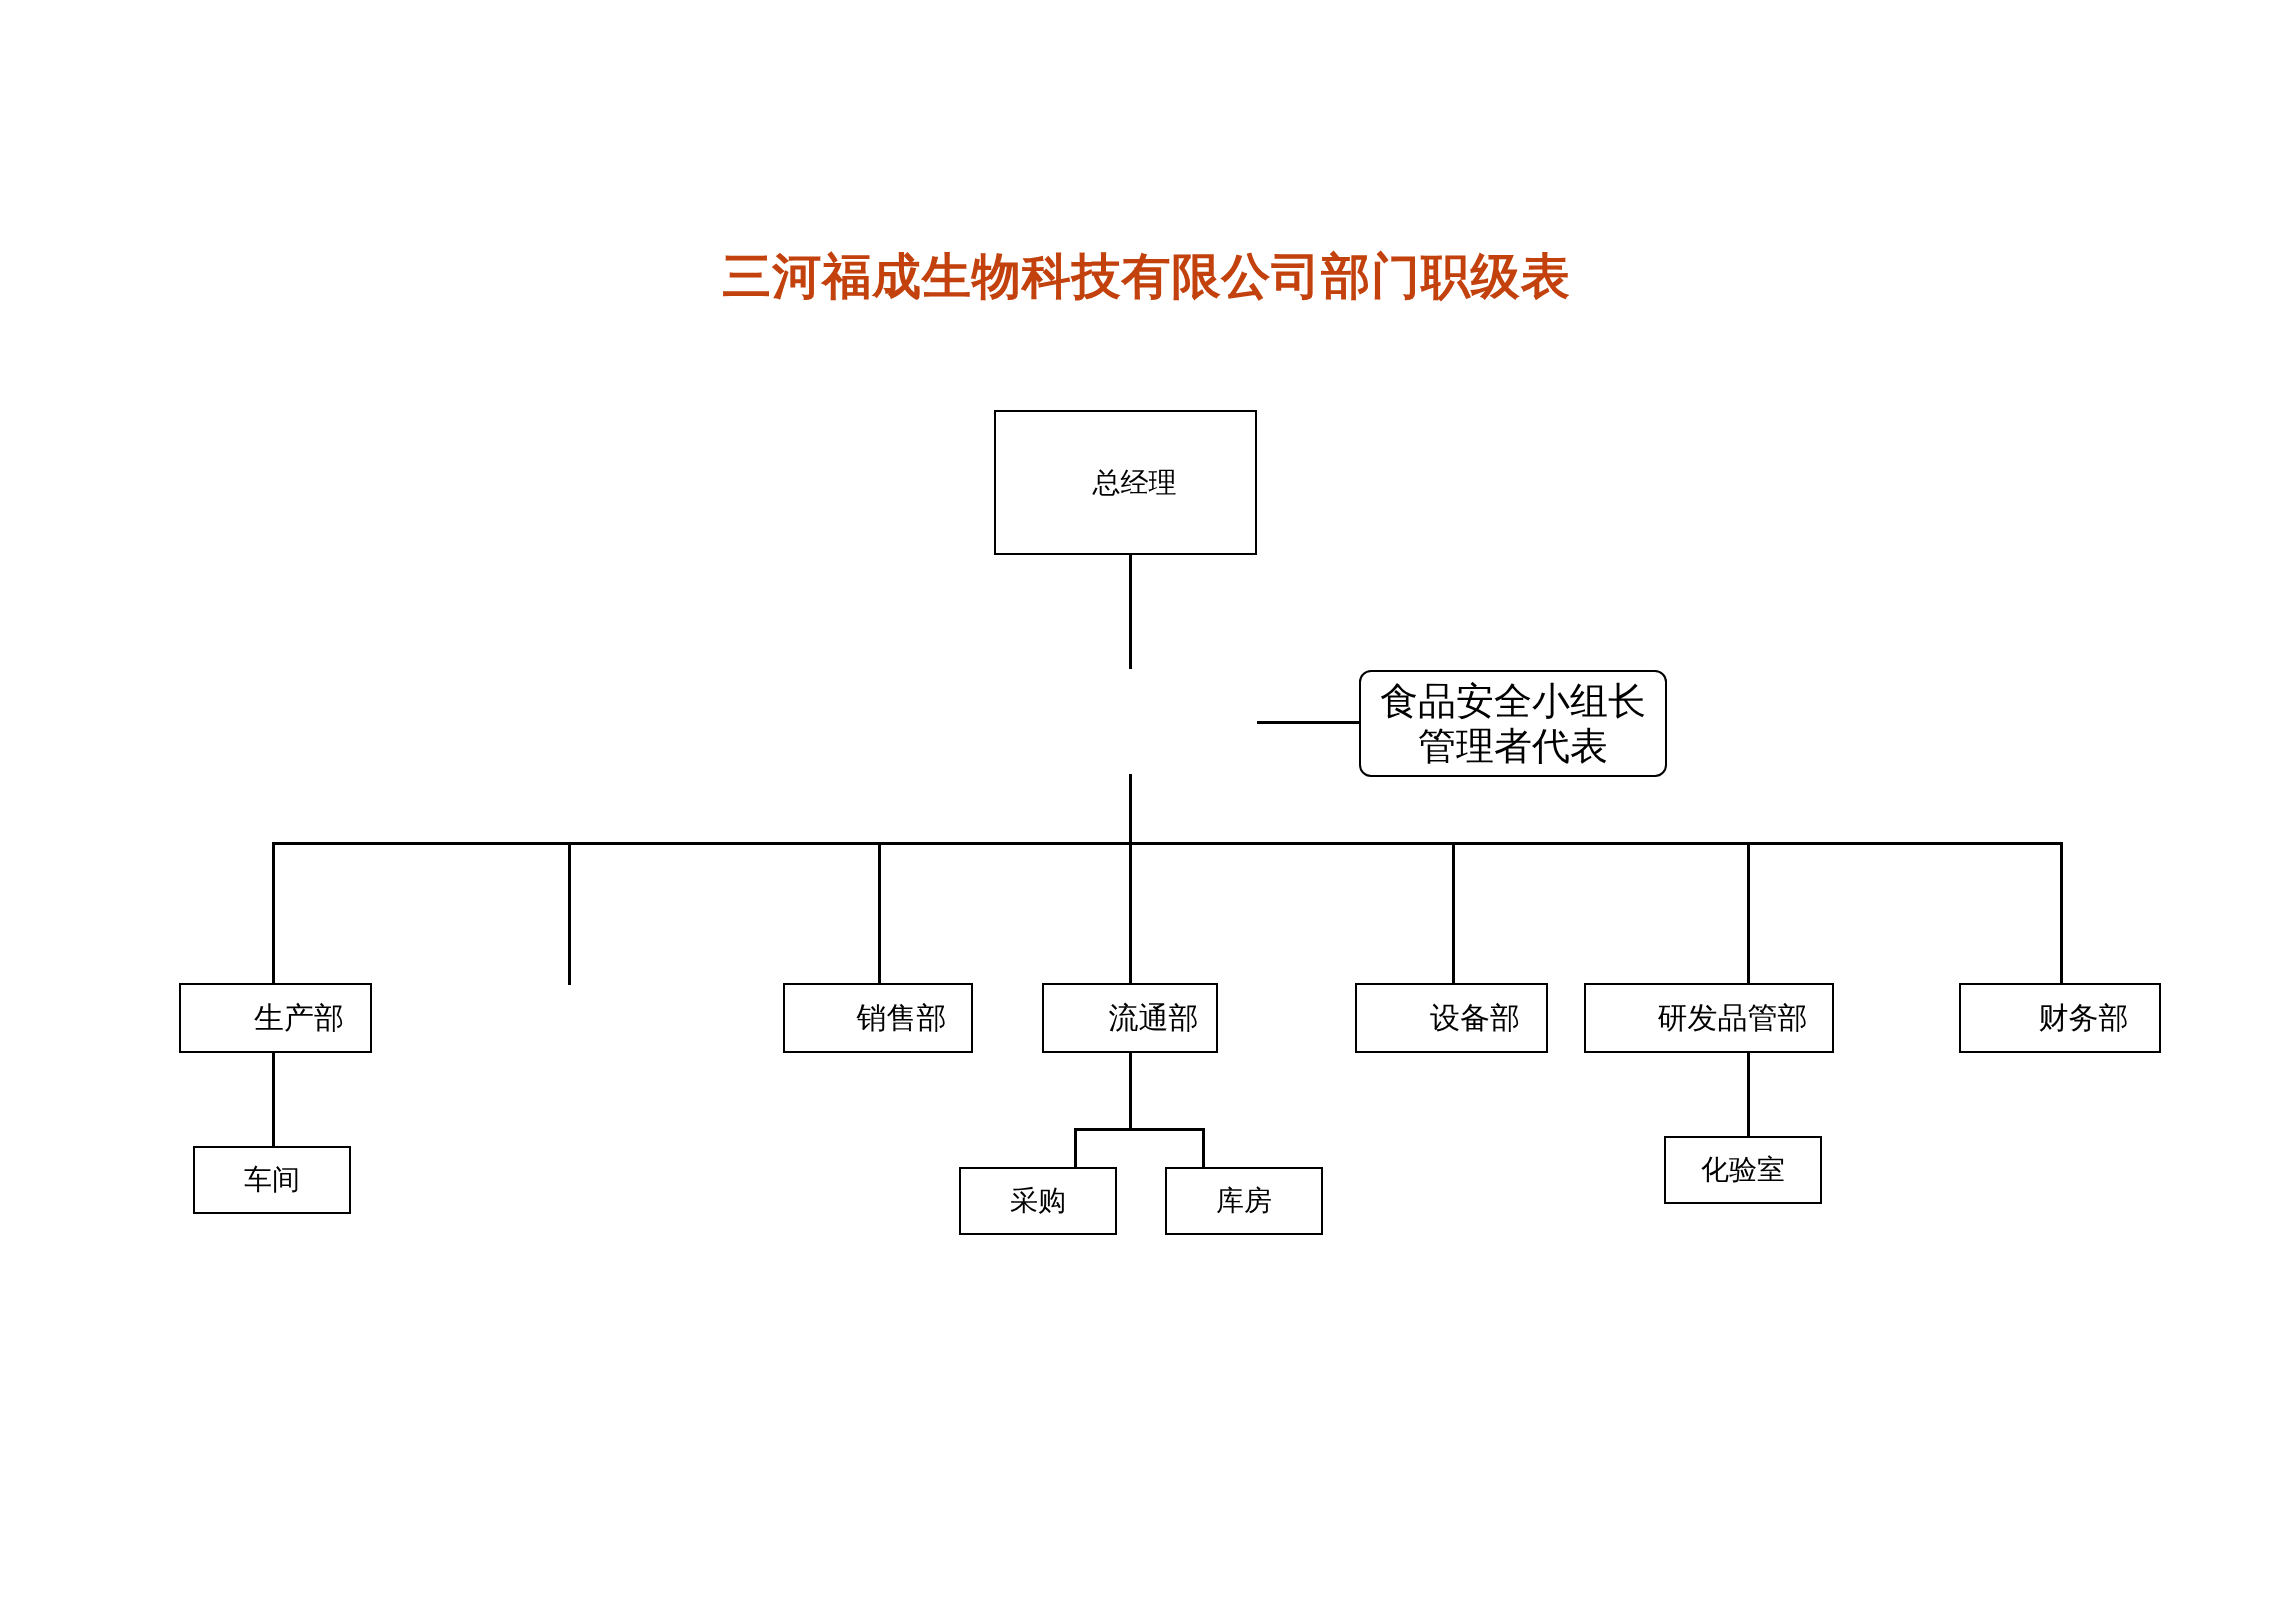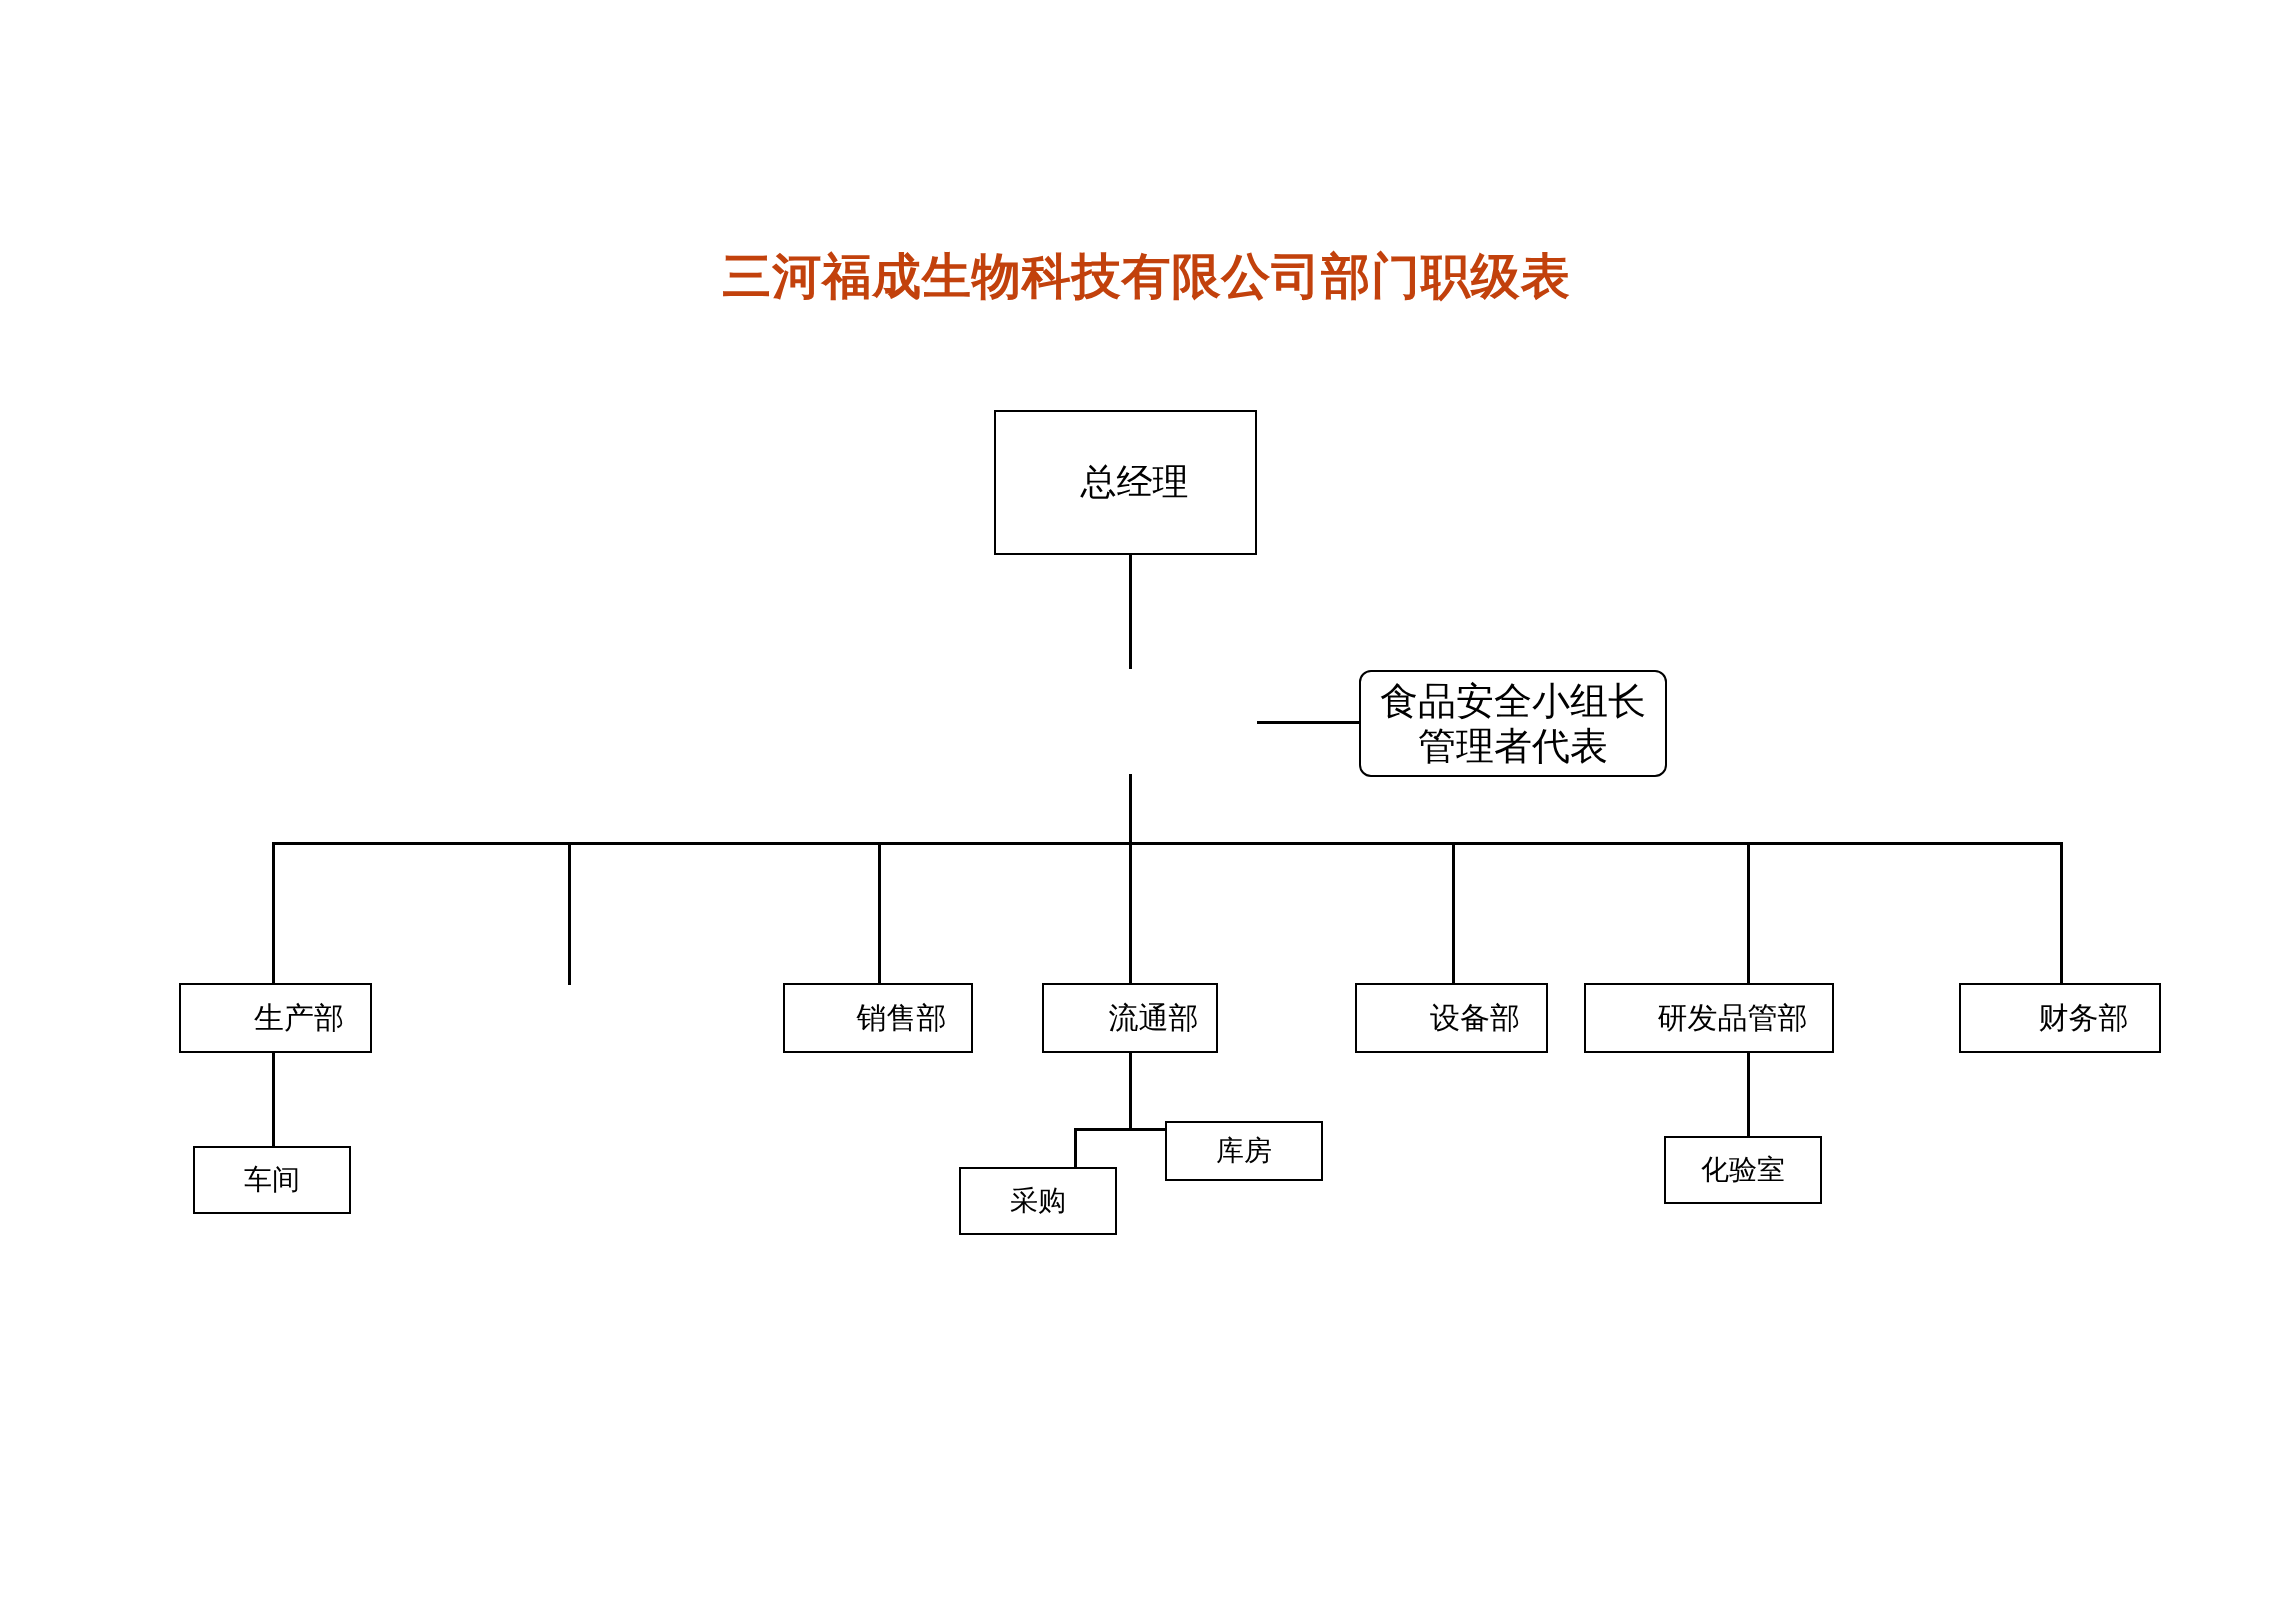--- a/index.html
+++ b/index.html
@@ -41,21 +41,21 @@
     color: #000000;
     font-family: "DejaVu Serif", "Liberation Serif", serif;
     line-height: 1.18;
     text-align: center;
     z-index: 3;
   }
   .node .label-line {
     display: block;
     white-space: nowrap;
   }
-  .node.lvl1 { font-size: 36px; padding-left: 18px; }
+  .node.lvl1 { font-size: 28px; padding-left: 18px; }
   .node.lvl2 { font-size: 36px; font-weight: bold; }
   .node.side { font-size: 38px; border-radius: 12px; }
   .node.dept { font-size: 30px; padding-left: 47px; }
   .node.sub  { font-size: 28px; }
   .connector {
     position: absolute;
     background: #000000;
     z-index: 1;
   }
   .connector.v { width: 2.7px; }
@@ -128,21 +128,21 @@
   </div>
 
   <div class="node sub" style="left:193px; top:1146px; width:158px; height:68px;font-family:Liberation Serif, serif;">
     <span class="label-line">车间</span>
   </div>
 
   <div class="node sub" style="left:959px; top:1167px; width:158px; height:68px;">
     <span class="label-line">采购</span>
   </div>
 
-  <div class="node sub" style="left:1165px; top:1121px; width:158px; height:60px;">
+  <div class="node sub" style="left:1165px; top:1167px; width:158px; height:68px;">
     <span class="label-line">库房</span>
   </div>
 
   <div class="node sub" style="left:1664px; top:1136px; width:158px; height:68px;">
     <span class="label-line">化验室</span>
   </div>
 
 </div>
 
 

